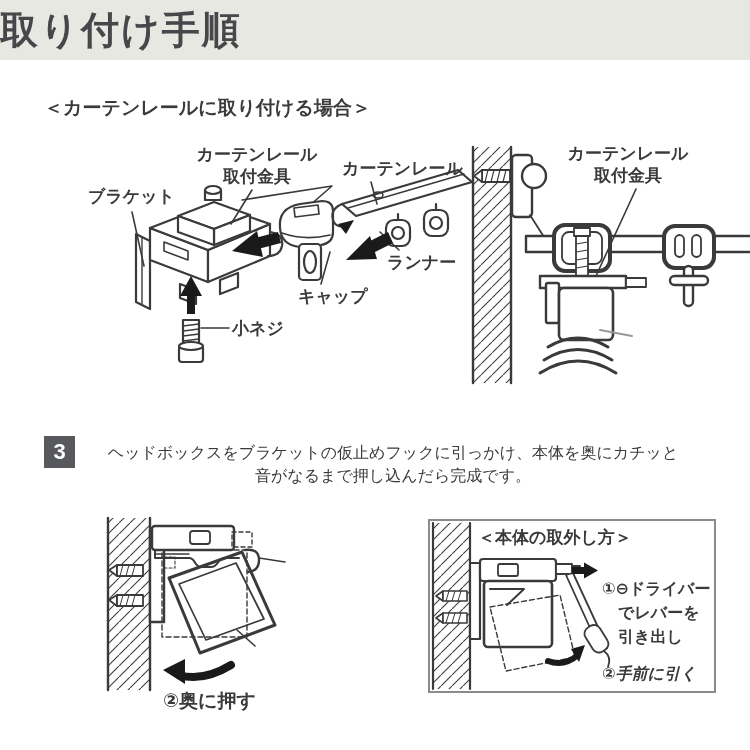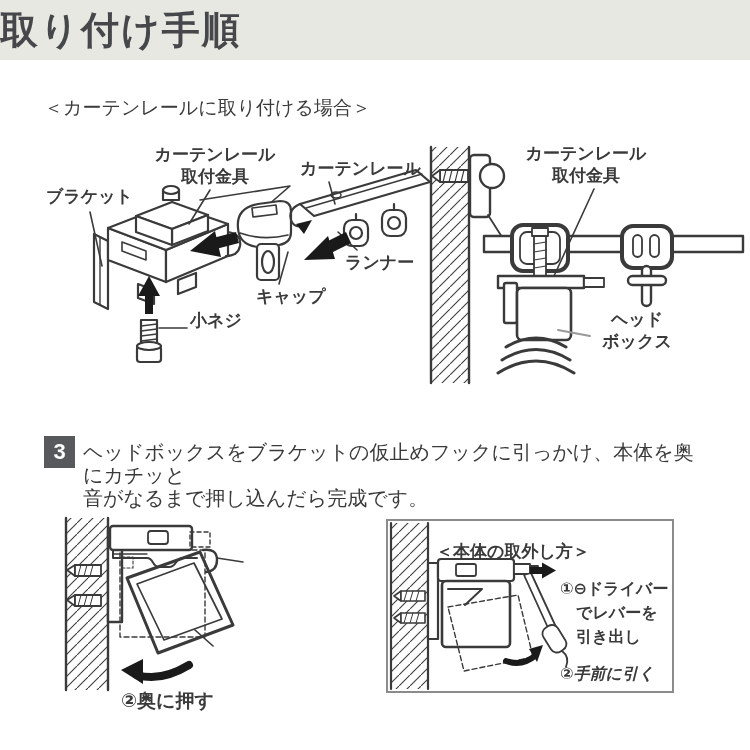--- a/index.html
+++ b/index.html
@@ -15,38 +15,38 @@
   }
   .lbl.center{text-align:center;}
   #header-band{
     left:0;top:0;width:750px;height:60px;background:#e8e8e2;
     display:flex;align-items:center;justify-content:flex-start;
   }
   #header-title{
     font-size:38px;font-weight:bold;color:#45474a;letter-spacing:2px;
   }
   #section-title{
-    left:44px;top:95px;font-size:19px;font-weight:normal;color:#3a3a3a;
-  }
-  .diagram{position:absolute;}
+    left:44px;top:95px;font-size:19px;font-weight:bold;color:#3a3a3a;
+  }
+  .diagram{position:absolute;margin-left:42px;}
   .diagram svg{position:absolute;left:0;top:0;}
   #step3-badge{
     left:44px;top:436px;width:31px;height:32px;background:#57595c;
     color:#ffffff;font-size:22px;font-weight:bold;text-align:center;
     line-height:32px;
   }
   #step3-text{
-    left:83px;top:441px;width:620px;font-size:20px;line-height:23px;
-    color:#3a3a3a;white-space:pre-line;
+    left:83px;top:441px;width:620px;font-size:16px;line-height:23px;
+    color:#3a3a3a;white-space:pre-line;text-align:center;
   }
   #remove-panel{
     left:386px;top:519px;width:288px;height:174px;box-sizing:border-box;
     border:2px solid #8b8b8b;background:#ffffff;
   }
-  #remove-title{left:48px;top:20px;font-size:17px;}
+  #remove-title{left:48px;top:6px;font-size:17px;}
   svg *{vector-effect:none;}
 </style>
 </head>
 <body>
 
 <div id="header-band" class="abs">
   <div id="header-title">取り付け手順</div>
 </div>
 
 <div id="section-title" class="abs">＜カーテンレールに取り付ける場合＞</div>
@@ -130,21 +130,21 @@
       </g>
       <polygon points="274,88 258,92 266,102"></polygon>
     </g>
   </svg>
   <div class="lbl center" style="left:102px;top:12px;width:150px;">カーテンレール
 取付金具</div>
   <div class="lbl" style="left:262px;top:26px;">カーテンレール</div>
   <div class="lbl" style="left:8px;top:54px;">ブラケット</div>
   <div class="lbl" style="left:307px;top:120px;">ランナー</div>
   <div class="lbl" style="left:218px;top:154px;">キャップ</div>
-  <div class="lbl" style="left:152px;top:178px;text-align:right;">小ネジ</div>
+  <div class="lbl" style="left:152px;top:186px;text-align:right;">小ネジ</div>
 </div>
 
 <div class="diagram" style="left:428px;top:133px;width:317px;height:262px;">
   <svg width="317" height="262" viewBox="0 0 317 262">
     <defs>
       <pattern id="hA" width="11" height="11" patternUnits="userSpaceOnUse">
         <path d="M-2,13 L13,-2" stroke="#3a3a3a" stroke-width="1.1"></path>
       </pattern>
     </defs>
     <g stroke="#3a3a3a" stroke-width="2.4" fill="#ffffff" stroke-linejoin="round" stroke-linecap="round">
@@ -193,22 +193,20 @@
         <path d="M78,214 Q108,196 138,214"></path>
         <path d="M74,227 Q108,206 142,227"></path>
         <path d="M70,240 Q108,216 146,240"></path>
       </g>
       <line x1="166" y1="56" x2="126" y2="143" fill="none" stroke-width="1.6"></line>
       <line x1="130" y1="197" x2="162" y2="203" stroke="#999999" stroke-width="2"></line>
     </g>
   </svg>
   <div class="lbl center" style="left:88px;top:10px;width:140px;">カーテンレール
 取付金具</div>
-  <div class="lbl center" style="left:163px;top:176px;width:92px;">ヘッド
-ボックス</div>
 </div>
 
 <div id="step3-badge" class="abs">3</div>
 <div id="step3-text" class="abs">ヘッドボックスをブラケットの仮止めフックに引っかけ、本体を奥にカチッと
 音がなるまで押し込んだら完成です。</div>
 
 <div class="diagram" style="left:55px;top:512px;width:325px;height:238px;">
   <svg width="325" height="238" viewBox="0 0 325 238">
     <defs>
       <pattern id="hB" width="11" height="11" patternUnits="userSpaceOnUse">

